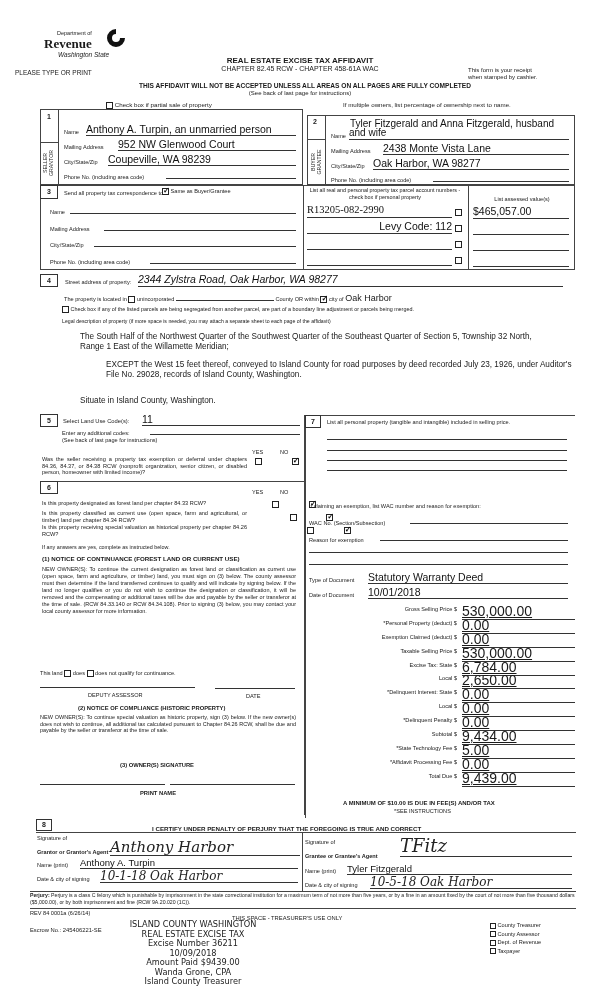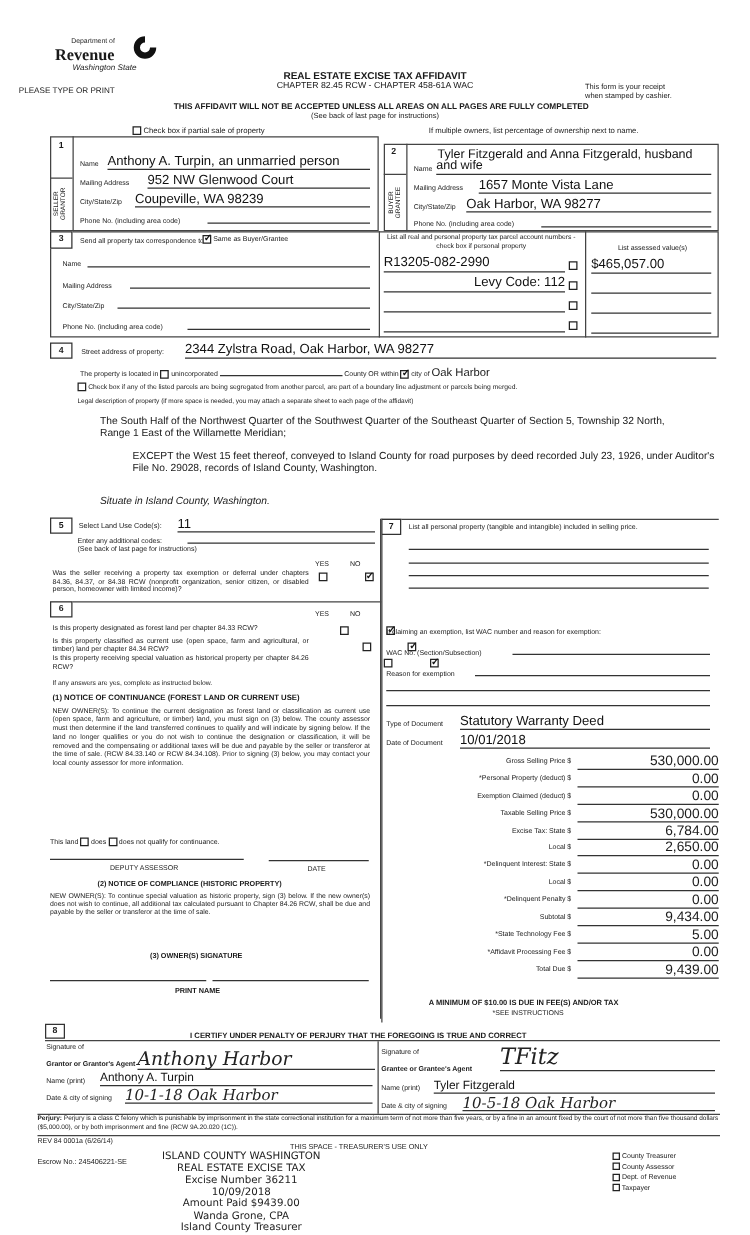--- a/index.html
+++ b/index.html
@@ -13,21 +13,21 @@
   .cb.checked::after { content: "✓"; position: absolute; left: 0px; top: -3px; font-size: 8px; font-weight: bold; color: #111; }
   .boxnum { position: absolute; border: 0.9px solid #333; font-size: 7px; font-weight: bold; text-align: center; background: #fff; }
   .frame { position: absolute; border: 0.9px solid #444; }
   .vline { position: absolute; border-left: 0.9px solid #444; }
   .hline { position: absolute; border-top: 0.9px solid #444; }
   .vert-label { position: absolute; transform: rotate(-90deg); transform-origin: left top; font-size: 5.2px; text-align: center; line-height: 6px; }
   .title { font-weight: bold; font-size: 8px; text-align: center; }
   .sub { font-size: 7px; text-align: center; }
   .money-row { position: absolute; left: 310px; width: 270px; height: 13px; }
   .money-row .mlabel { position: absolute; right: 123px; top: 3px; font-size: 5.6px; text-align: right; white-space: nowrap; }
-  .money-row .mval { position: absolute; left: 152px; width: 113px; top: 0; text-align: right; font-size: 11px; border-bottom: 0.8px solid #333; }
+  .money-row .mval { position: absolute; left: 152px; width: 113px; top: 0; text-align: left; font-size: 14px; border-bottom: 0.8px solid #333; text-decoration: underline; }
   .para { font-size: 5.6px; line-height: 7px; text-align: justify; }
   .treas { font-family: "DejaVu Sans", sans-serif; font-size: 8.2px; text-align: center; line-height: 9.5px; color: #222; }
   .sig { font-family: "DejaVu Serif", serif; font-style: italic; color: #222; }
 </style>
 </head>
 <body>
 
 
 
 
@@ -78,21 +78,21 @@
 <div class="hline" style="left:307px;top:139px;width:18px;"></div>
 <div class="abs" style="left:313px;top:118px;font-size:7px;font-weight:bold;">2</div>
 <div class="vert-label" style="left:310px;top:182px;width:40px;">
   <div>BUYER</div>
   <div>GRANTEE</div>
 </div>
 <div class="abs hand" style="left:350px;top:118px;font-size:10px;">Tyler Fitzgerald and Anna Fitzgerald, husband</div>
 <div class="abs lbl" style="left:331px;top:133px;">Name</div>
 <div class="abs hand line" style="left:349px;top:127px;width:220px;height:13px;font-size:10px;">and wife</div>
 <div class="abs lbl" style="left:331px;top:148px;">Mailing Address</div>
-<div class="abs hand line" style="left:383px;top:142px;width:186px;height:13px;">1657 Monte Vista Lane</div>
+<div class="abs hand line" style="left:383px;top:142px;width:186px;height:13px;">2438 Monte Vista Lane</div>
 <div class="abs lbl" style="left:331px;top:163px;">City/State/Zip</div>
 <div class="abs hand line" style="left:373px;top:157px;width:196px;height:13px;">Oak Harbor, WA 98277</div>
 <div class="abs lbl" style="left:331px;top:177px;">Phone No. (including area code)</div>
 <div class="abs line" style="left:433px;top:175px;width:136px;height:7px;"></div>
 
 
 <div class="frame" style="left:40px;top:185px;width:535px;height:85px;"></div>
 <div class="vline" style="left:303px;top:185px;height:85px;"></div>
 <div class="vline" style="left:468px;top:185px;height:85px;"></div>
 <div class="boxnum" style="left:40px;top:185px;width:18px;height:14px;line-height:12px;">3</div>
@@ -107,21 +107,21 @@
 <div class="abs line" style="left:104px;top:224px;width:192px;height:7px;"></div>
 <div class="abs lbl" style="left:50px;top:242px;">City/State/Zip</div>
 <div class="abs line" style="left:94px;top:240px;width:202px;height:7px;"></div>
 <div class="abs lbl" style="left:50px;top:259px;">Phone No. (including area code)</div>
 <div class="abs line" style="left:150px;top:257px;width:146px;height:7px;"></div>
 
 <div class="abs" style="left:306px;top:187px;width:158px;font-size:5.4px;text-align:center;line-height:6.5px;">List all real and personal property tax parcel account numbers - check box if personal property</div>
 <div class="abs" style="left:470px;top:196px;width:104px;font-size:5.6px;text-align:center;">List assessed value(s)</div>
 
 <div class="abs" style="left:307px;top:204px;width:160px;height:14px;">
-  <div class="abs hand line" style="left:0;top:0;width:145px;height:14px;">R13205-082-2990</div>
+  <div class="abs hand line" style="left:0;top:0;width:145px;height:14px;font-family:Liberation Serif, serif;">R13205-082-2990</div>
   <span class="cb abs" style="left:148px;top:5px;"></span>
 </div>
 <div class="abs hand line" style="left:473px;top:205px;width:96px;height:14px;text-align:left;">$465,057.00</div>
 
 <div class="abs" style="left:307px;top:220px;width:160px;height:14px;">
   <div class="abs hand line" style="left:0;top:0;width:145px;height:14px;text-align:right;">Levy Code:  112</div>
   <span class="cb abs" style="left:148px;top:5px;"></span>
 </div>
 <div class="abs line" style="left:473px;top:221px;width:96px;height:14px;"></div>
 
@@ -133,40 +133,40 @@
 
 <div class="abs" style="left:307px;top:252px;width:160px;height:14px;">
   <div class="abs line" style="left:0;top:0;width:145px;height:14px;"></div>
   <span class="cb abs" style="left:148px;top:5px;"></span>
 </div>
 <div class="abs line" style="left:473px;top:253px;width:96px;height:14px;"></div>
 
 
 <div class="boxnum" style="left:40px;top:274px;width:18px;height:13px;line-height:11px;">4</div>
 <div class="abs lbl" style="left:65px;top:279px;">Street address of property:</div>
-<div class="abs hand line" style="left:148px;top:273px;width:425px;height:14px;">2344 Zylstra Road, Oak Harbor, WA 98277</div>
+<div class="abs hand line" style="left:138px;top:273px;width:425px;height:14px;font-style:italic;">2344 Zylstra Road, Oak Harbor, WA 98277</div>
 
 <div class="abs" style="left:64px;top:293px;font-size:5.6px;white-space:nowrap;">
   <span>The property is located in</span>
   <span class="cb"></span>
   <span>unincorporated</span>
   <span class="line" style="display:inline-block;width:98px;height:6px;"></span>
   <span>County OR within</span>
   <span class="cb checked"></span>
   <span>city of</span>
   <span style="font-size:9px;">Oak Harbor</span>
 </div>
 <div class="abs" style="left:62px;top:306px;font-size:5.4px;white-space:nowrap;">
   <span class="cb"></span>
   <span>Check box if any of the listed parcels are being segregated from another parcel, are part of a boundary line adjustment or parcels being merged.</span>
 </div>
 <div class="abs" style="left:62px;top:318px;font-size:5.2px;">Legal description of property (if more space is needed, you may attach a separate sheet to each page of the affidavit)</div>
 <div class="abs" style="left:80px;top:332px;width:460px;font-size:8.2px;line-height:10px;">The South Half of the Northwest Quarter of the Southwest Quarter of the Southeast Quarter of Section 5, Township 32 North, Range 1 East of the Willamette Meridian;</div>
 <div class="abs" style="left:106px;top:360px;width:470px;font-size:8.2px;line-height:10px;">EXCEPT the West 15 feet thereof, conveyed to Island County for road purposes by deed recorded July 23, 1926, under Auditor's File No. 29028, records of Island County, Washington.</div>
-<div class="abs" style="left:80px;top:396px;font-size:8.2px;font-style:italic;">Situate in Island County, Washington.</div>
+<div class="abs" style="left:80px;top:396px;font-size:8.2px;">Situate in Island County, Washington.</div>
 
 
 <div class="frame" style="left:40px;top:415px;width:265px;height:400px;border-top:none;border-left:none;border-bottom:none;"></div>
 <div class="frame" style="left:305px;top:415px;width:270px;height:403px;border-right:none;border-bottom:none;"></div>
 
 
 <div class="boxnum" style="left:40px;top:414px;width:18px;height:13px;line-height:11px;">5</div>
 <div class="abs lbl" style="left:63px;top:418px;font-size:5.8px;">Select Land Use Code(s):</div>
 <div class="abs hand line" style="left:142px;top:413px;width:158px;height:13px;">11</div>
 <div class="abs lbl" style="left:62px;top:430px;">Enter any additional codes:</div>

